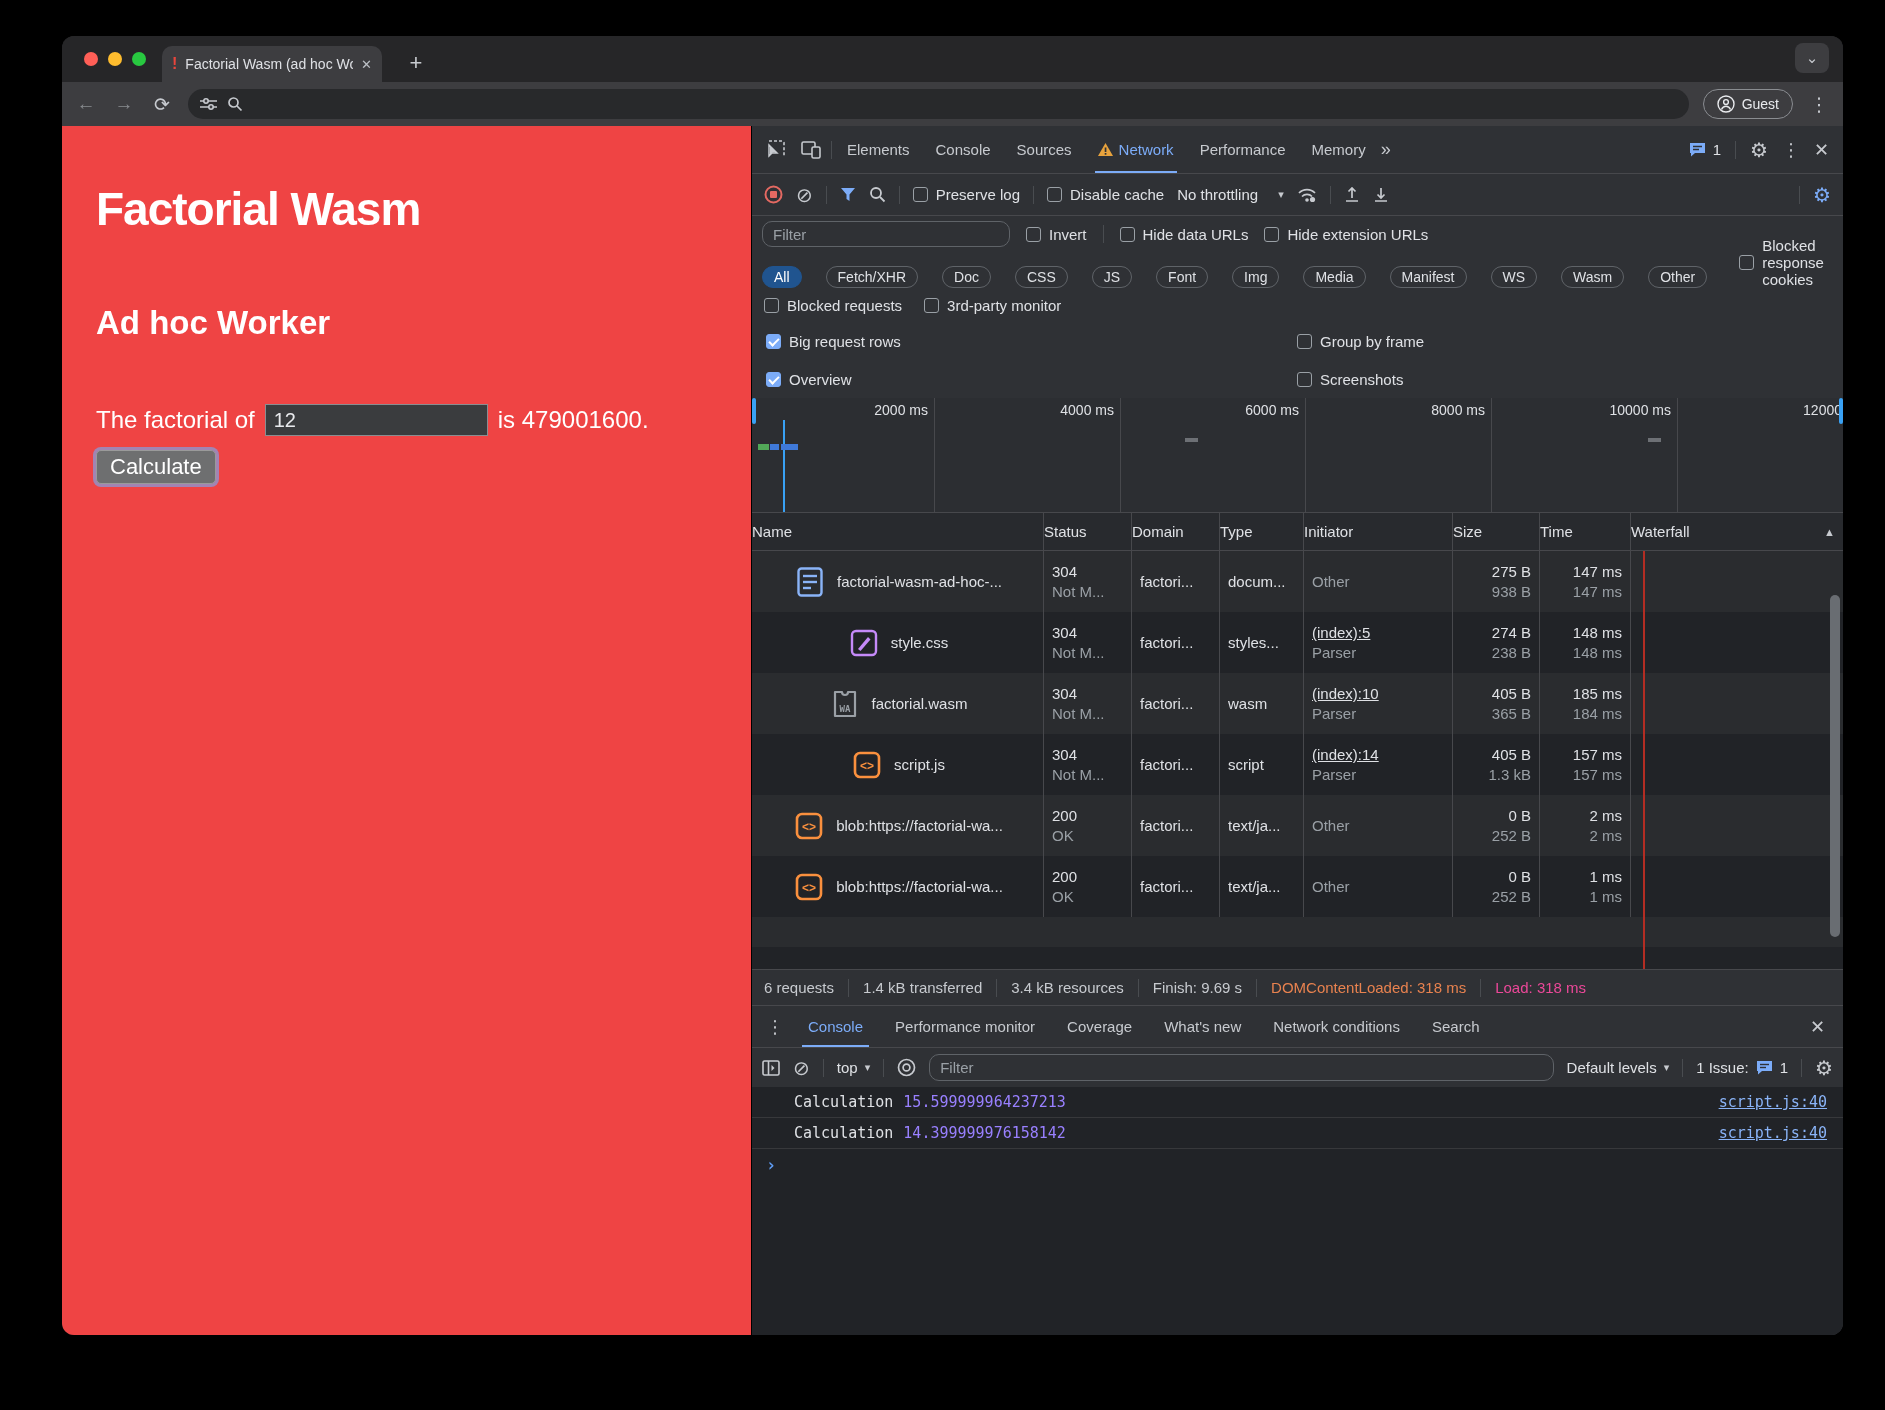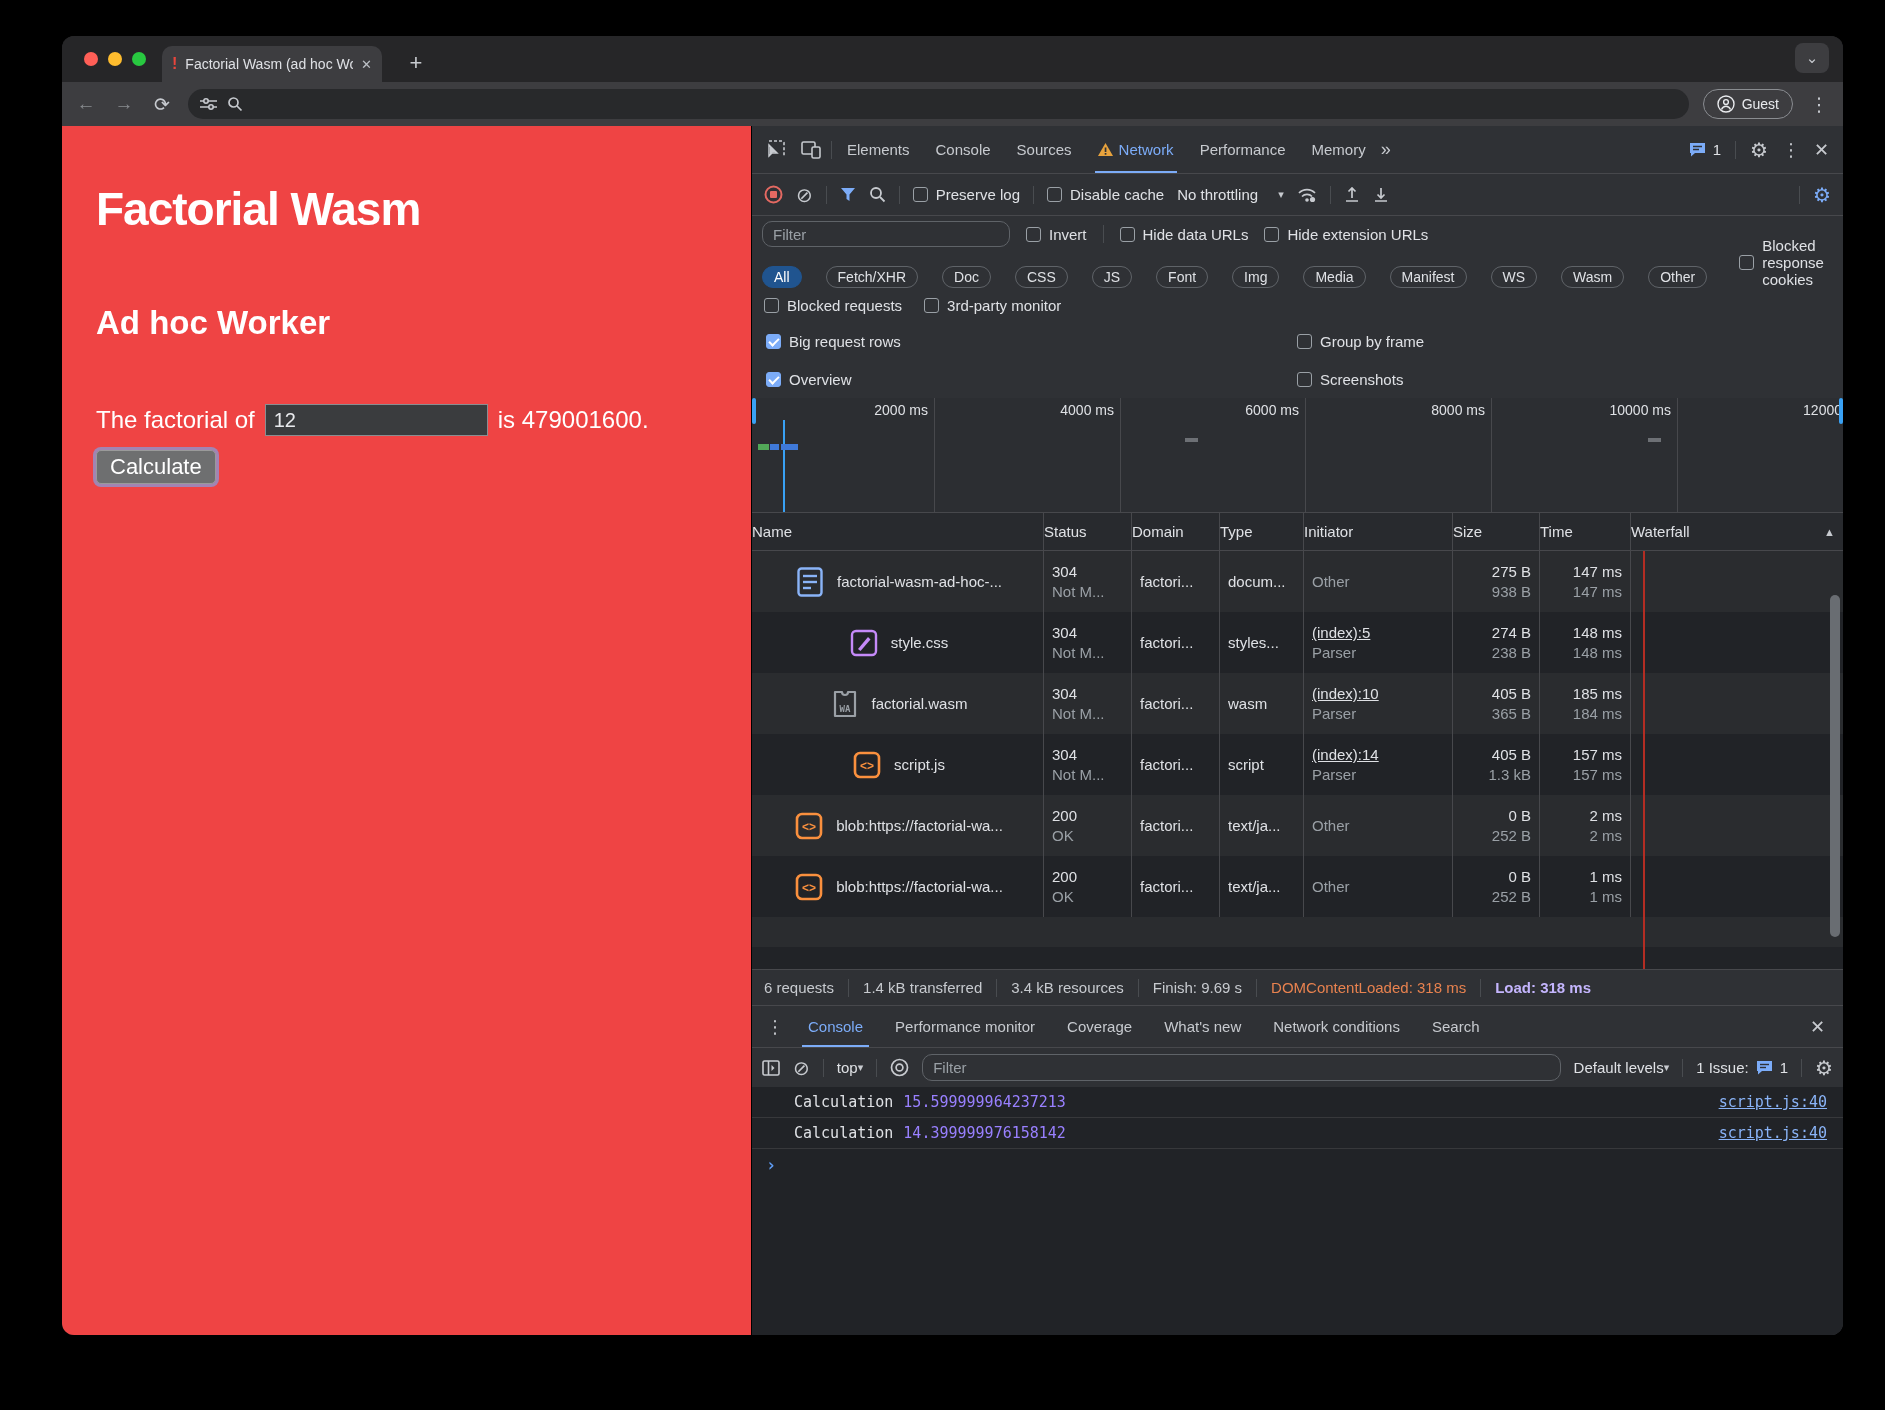--- a/index.html
+++ b/index.html
@@ -96,30 +96,30 @@
   .main { color:#dfe1e5; white-space:nowrap; } .sub { color:#9aa0a6; white-space:nowrap; margin-top:3px; }
   .link { text-decoration:underline; color:#dfe1e5; }
   .namecell { flex-direction:row !important; align-items:center; gap:10px; }
   .fic { width:34px; height:38px; display:flex; align-items:center; justify-content:center; flex:none; }
   .wfcell { flex:1; position:relative; border-right:none; }
   .redline { position:absolute; left:891px; top:0; bottom:0; width:1.5px; background:#b32d23; z-index:5; }
   .scrollthumb { position:absolute; right:3px; top:44px; width:10px; height:342px; background:#696d72; border-radius:5px; z-index:6; }
   .fill1 { height:30px; background:#2a2c2f; } .fill2 { height:22px; background:#212327; }
 
   .nt-summary { position:absolute; top:843px; left:0; right:0; height:36px; background:#2f3135; border-top:1px solid #47484c; display:flex; align-items:center; gap:14px; padding:0 12px; color:#c7cacf; }
-  .sum-orange { color:#e8824f; } .sum-blue { color:#c4b5fd;font-weight:bold; }
+  .sum-orange { color:#e8824f; } .sum-blue { color:#ec4899; }
 
   .drawer-tabs { position:absolute; top:879px; left:0; right:0; height:42px; border-top:1px solid #47484c; background:#2f3135; display:flex; align-items:center; padding:0 6px; }
   .dr-tab { padding:0 16px; height:100%; display:flex; align-items:center; color:#c7cacf; position:relative; font-size:15px; }
   .dr-tab.active { color:#7cacf8; }
   .dr-tab.active::after { content:""; position:absolute; left:10px; right:10px; bottom:0; height:2.5px; background:#7cacf8; }
   .dr-close { margin-left:auto; padding-right:12px; }
 
   .console-toolbar { position:absolute; top:921px; left:0; right:0; height:40px; border-top:1px solid #47484c; background:#2f3135; display:flex; align-items:center; gap:13px; padding:0 10px; }
-  .ctx { display:flex; align-items:center; gap:0; color:#dfe1e5; }
+  .ctx { display:flex; align-items:center; gap:7px; color:#dfe1e5; }
   .c-filter { flex:1; max-width:690px; height:27px; border:1px solid #5f6368; border-radius:10px; background:transparent; color:#e8eaed; padding:0 10px; font-size:15px; font-family:"Liberation Sans",sans-serif; }
   .c-filter::placeholder { color:#9aa0a6; }
   .issue-wrap { display:flex; align-items:center; gap:7px; color:#dfe1e5; }
 
   .console-msgs { position:absolute; top:961px; left:0; right:0; bottom:0; background:#212327; font-family:"DejaVu Sans Mono", monospace; font-size:15px; }
   .cmsg { height:31px; display:flex; align-items:center; border-bottom:1px solid #37383b; padding:0 16px 0 42px; }
   .cmsg .mtxt { color:#dfe1e5; } .cmsg .mval { color:#9980ff; margin-left:10px; }
   .cmsg .msrc { margin-left:auto; color:#8ab4f8; text-decoration:underline; }
   .prompt { height:32px; display:flex; align-items:center; padding:0 14px; color:#5f9df6; font-size:17px; font-weight:bold; }
 </style>

